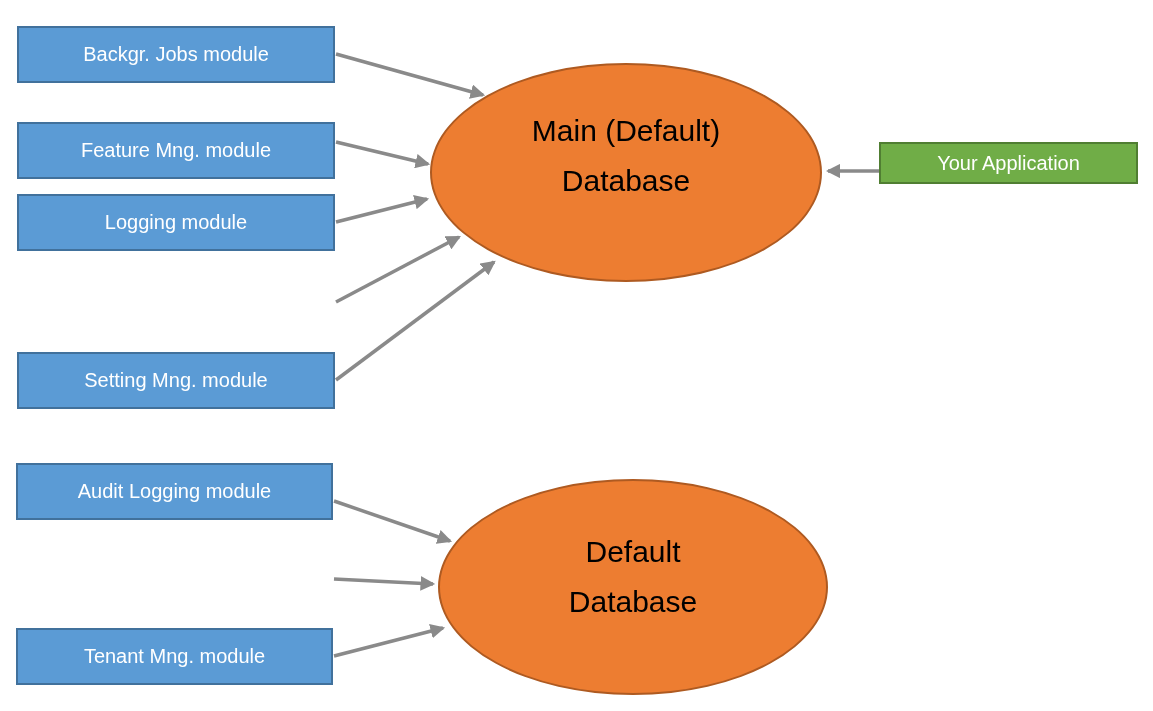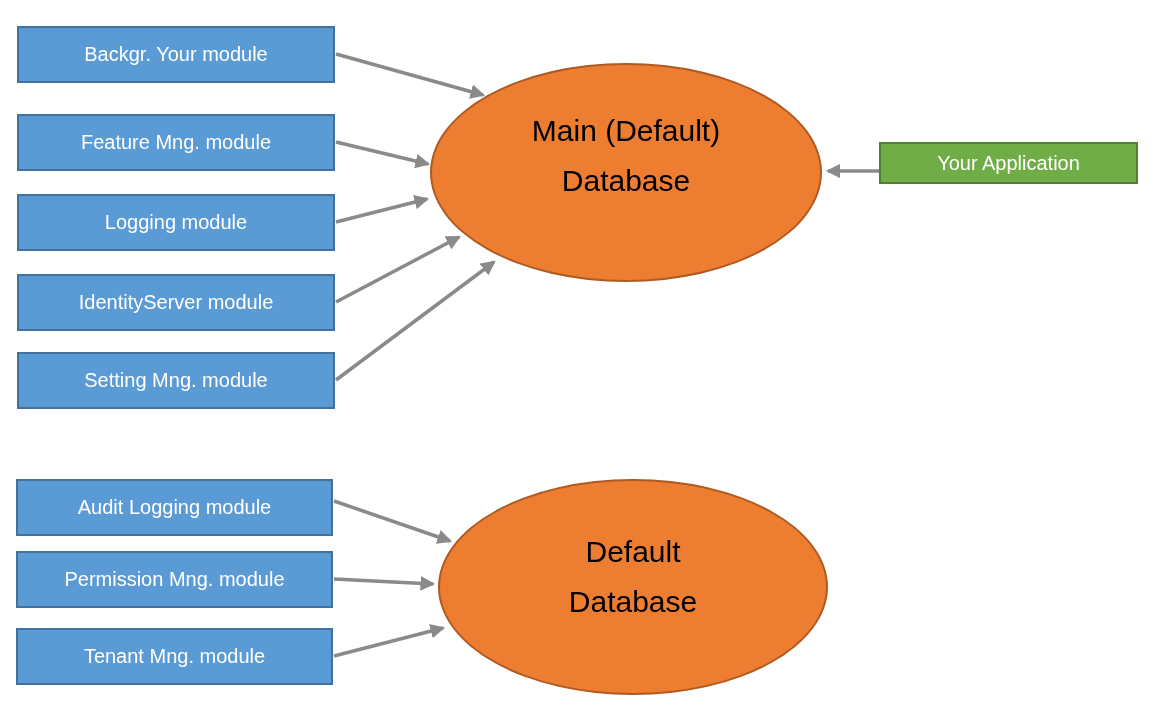--- a/index.html
+++ b/index.html
@@ -111,40 +111,34 @@
     <line x1="336" y1="222" x2="427" y2="199" marker-end="url(#arrowhead)"></line>
     <line x1="336" y1="302" x2="459" y2="237" marker-end="url(#arrowhead)"></line>
     <line x1="336" y1="380" x2="494" y2="262" marker-end="url(#arrowhead)"></line>
     <line x1="879" y1="171" x2="828" y2="171" marker-end="url(#arrowhead)"></line>
     <line x1="334" y1="501" x2="450" y2="541" marker-end="url(#arrowhead)"></line>
     <line x1="334" y1="579" x2="433" y2="584" marker-end="url(#arrowhead)"></line>
     <line x1="334" y1="656" x2="443" y2="628" marker-end="url(#arrowhead)"></line>
   </svg>
 
   <div class="module" style="top:26px">
-    <span>Backgr. Your module</span>
+    <span>Backgr. Jobs module</span>
   </div>
-  <div class="module" style="top:114px">
+  <div class="module" style="top:122px">
     <span>Feature Mng. module</span>
   </div>
   <div class="module" style="top:194px">
     <span>Logging module</span>
   </div>
-  <div class="module" style="top:274px">
-    <span>IdentityServer module</span>
-  </div>
   <div class="module" style="top:352px">
     <span>Setting Mng. module</span>
   </div>
 
-  <div class="module lower" style="top:479px">
+  <div class="module lower" style="top:463px">
     <span>Audit Logging module</span>
-  </div>
-  <div class="module lower" style="top:551px">
-    <span>Permission Mng. module</span>
   </div>
   <div class="module lower" style="top:628px">
     <span>Tenant Mng. module</span>
   </div>
 
   <div class="db-ellipse main">
     <div class="lines">
       <div>Main (Default)</div>
       <div>Database</div>
     </div>

